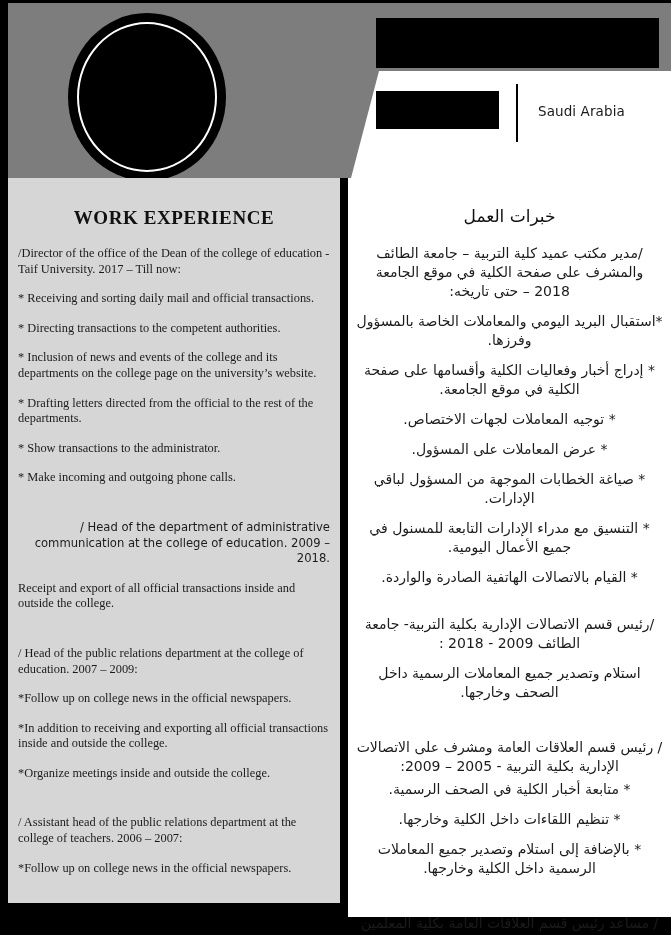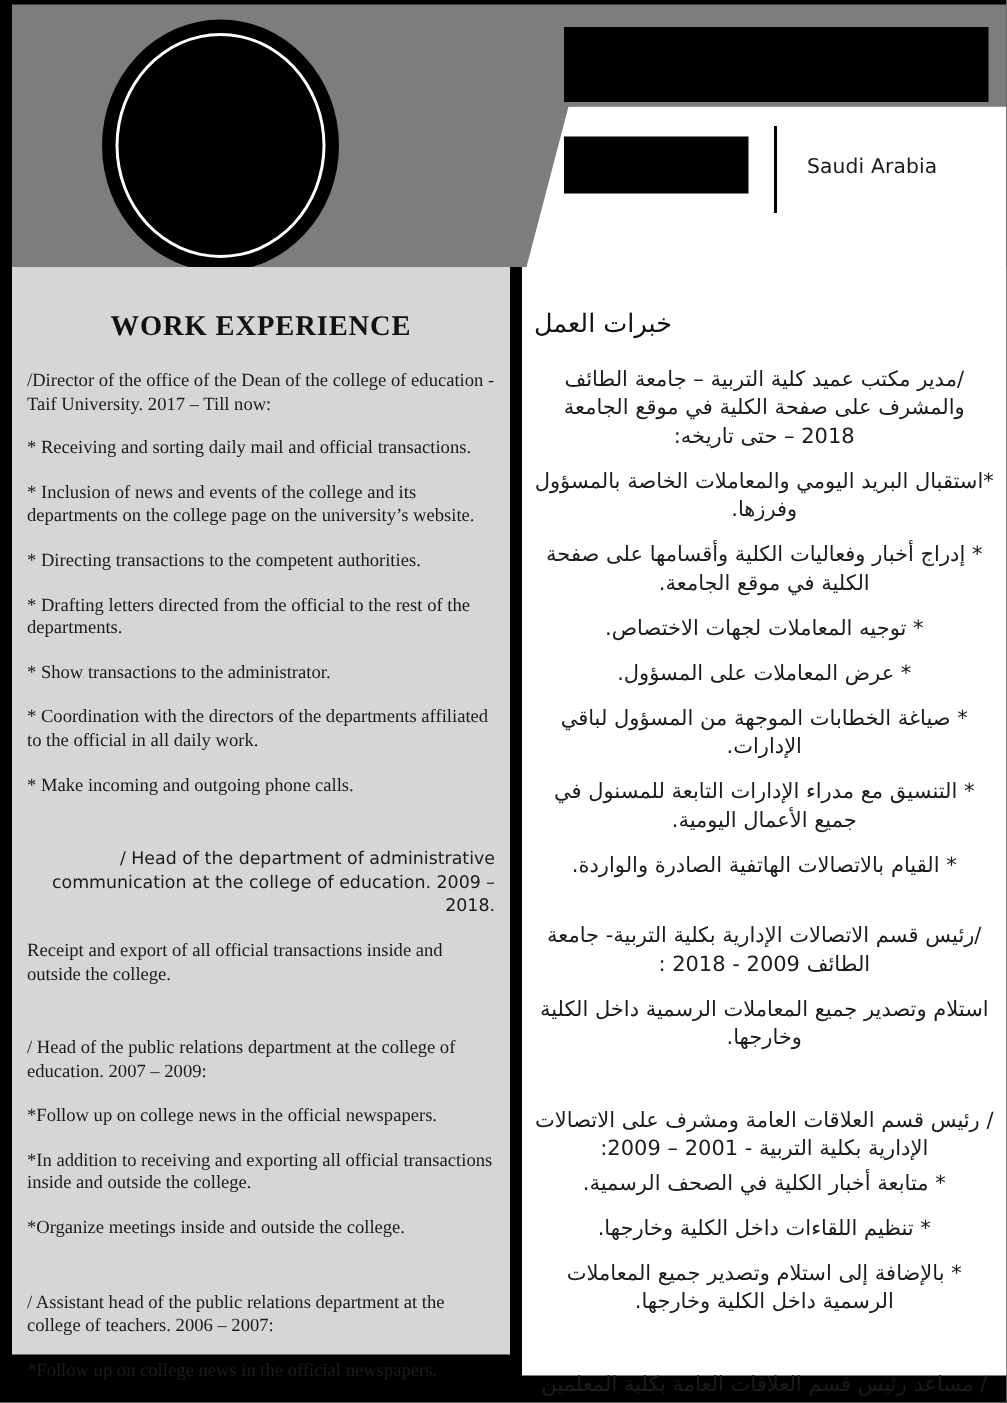--- a/index.html
+++ b/index.html
@@ -112,21 +112,21 @@
   .sec-title{
     text-align:center;
     font-family:"Liberation Serif", serif;
     font-size:19px;
     font-weight:bold;
     letter-spacing:0.6px;
     color:#111111;
     margin:29px 0 0 0;
   }
   .sec-title-ar{
-    text-align:left;
+    text-align:center;
     font-family:"DejaVu Sans", sans-serif;
     font-size:17px;
     color:#111111;
     margin:28px 0 0 0;
     direction:rtl;
   }
 
   .en-block{ margin-top:17px; }
   .en-line{
     font-family:"Liberation Serif", serif;
@@ -179,25 +179,24 @@
 
   <div class="body-area">
 
     <div class="col-left">
       <div class="sec-title">WORK EXPERIENCE</div>
 
       <div class="en-block">
 
         <p class="en-line">/Director of the office of the Dean of the college of education - Taif University. 2017 – Till now:</p>
         <p class="en-line">* Receiving and sorting daily mail and official transactions.</p>
+        <p class="en-line">* Directing transactions to the competent authorities.</p>
         <p class="en-line">* Inclusion of news and events of the college and its departments on the college page on the university’s website.</p>
-        <p class="en-line">* Directing transactions to the competent authorities.</p>
         <p class="en-line">* Drafting letters directed from the official to the rest of the departments.</p>
         <p class="en-line">* Show transactions to the administrator.</p>
-        <p class="en-line">* Coordination with the directors of the departments affiliated to the official in all daily work.</p>
         <p class="en-line">* Make incoming and outgoing phone calls.</p>
 
         <p class="en-line sans gap-top-lg">/ Head of the department of administrative communication at the college of education. 2009 – 2018.</p>
         <p class="en-line">Receipt and export of all official transactions inside and outside the college.</p>
 
         <p class="en-line gap-top-lg">/ Head of the public relations department at the college of education. 2007 – 2009:</p>
         <p class="en-line">*Follow up on college news in the official newspapers.</p>
         <p class="en-line">*In addition to receiving and exporting all official transactions inside and outside the college.</p>
         <p class="en-line">*Organize meetings inside and outside the college.</p>
 
@@ -215,23 +214,23 @@
         <p class="ar-line">/مدير مكتب عميد كلية التربية – جامعة الطائف والمشرف على صفحة الكلية في موقع الجامعة  2018 – حتى تاريخه:</p>
         <p class="ar-line">*استقبال البريد اليومي والمعاملات الخاصة بالمسؤول وفرزها.</p>
         <p class="ar-line">* إدراج أخبار وفعاليات الكلية وأقسامها على صفحة الكلية في موقع الجامعة.</p>
         <p class="ar-line">* توجيه المعاملات لجهات الاختصاص.</p>
         <p class="ar-line">* عرض المعاملات على المسؤول.</p>
         <p class="ar-line">* صياغة الخطابات الموجهة من المسؤول لباقي الإدارات.</p>
         <p class="ar-line">* التنسيق مع مدراء الإدارات التابعة للمسنول في جميع الأعمال اليومية.</p>
         <p class="ar-line">* القيام بالاتصالات الهاتفية الصادرة والواردة.</p>
 
         <p class="ar-line gap-top">/رئيس قسم الاتصالات الإدارية بكلية التربية- جامعة الطائف 2009 - 2018 :</p>
-        <p class="ar-line">استلام وتصدير جميع المعاملات الرسمية داخل الكلية وخارجها.</p>
-
-        <p class="ar-line gap-top-lg tight">/ رئيس قسم العلاقات العامة ومشرف على الاتصالات الإدارية بكلية التربية - 2001 – 2009:</p>
+        <p class="ar-line">استلام وتصدير جميع المعاملات الرسمية داخل الصحف وخارجها.</p>
+
+        <p class="ar-line gap-top-lg tight">/ رئيس قسم العلاقات العامة ومشرف على الاتصالات الإدارية بكلية التربية - 2005 – 2009:</p>
         <p class="ar-line">* متابعة أخبار الكلية في الصحف الرسمية.</p>
         <p class="ar-line">* تنظيم اللقاءات داخل الكلية وخارجها.</p>
         <p class="ar-line">* بالإضافة إلى استلام وتصدير جميع المعاملات الرسمية داخل الكلية وخارجها.</p>
 
         <p class="ar-line gap-top-lg tight">/ مساعد رئيس قسم العلاقات العامة بكلية المعلمين بالطائف 2006 – 2007:</p>
         <p class="ar-line">* متابعة أخبار الكلية في الصحف الرسمية.</p>
         <p class="ar-line">* تنظيم اللقاءات داخل الكلية وخارجها.</p>
       </div>
     </div>
 

